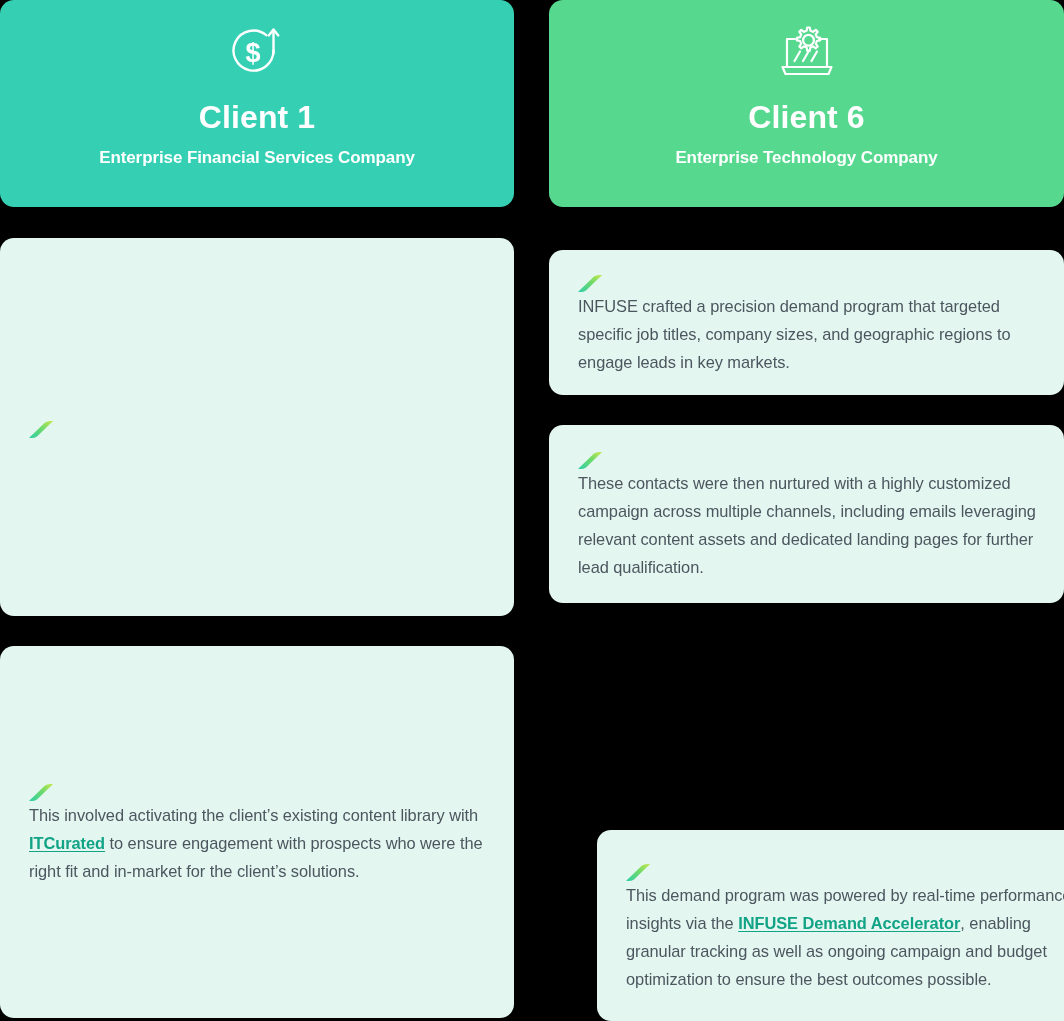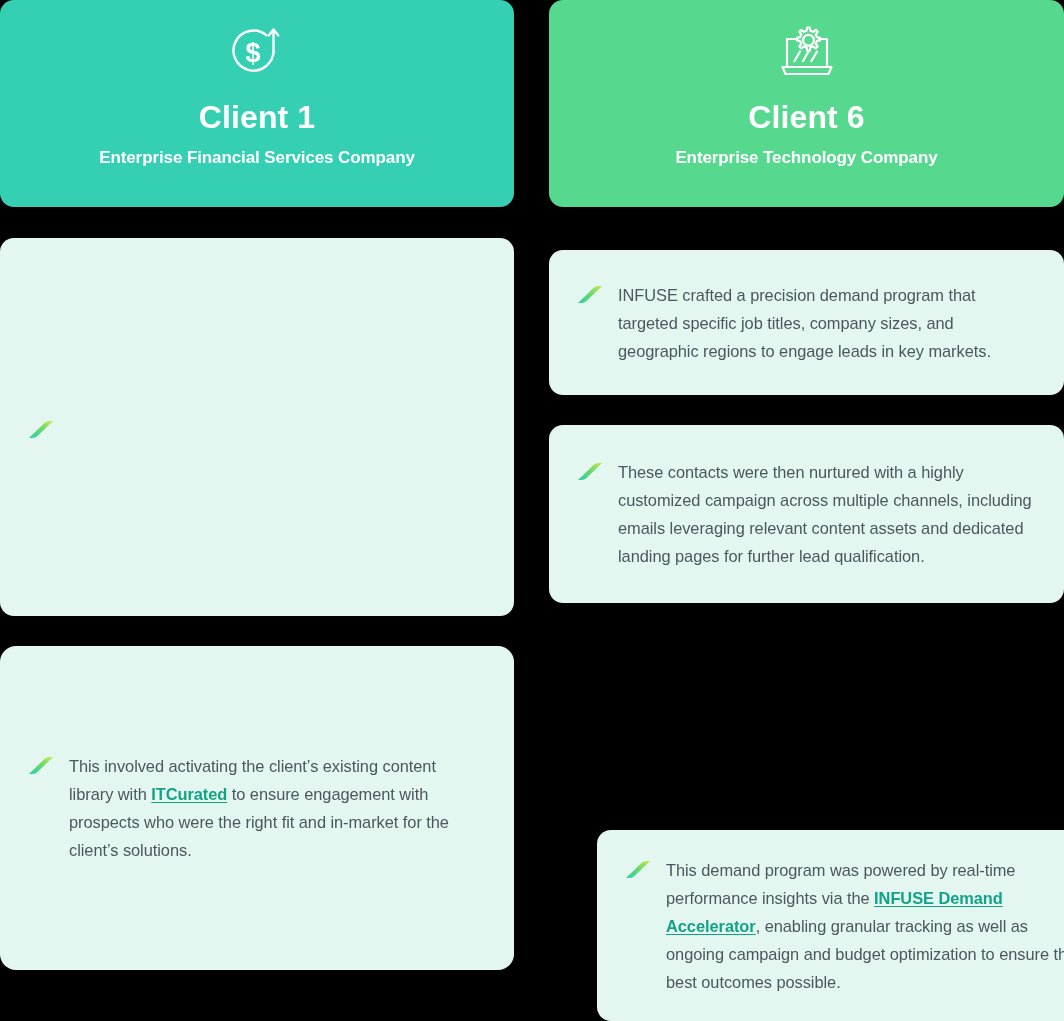--- a/index.html
+++ b/index.html
@@ -81,20 +81,21 @@
     border-radius: 14px;
     display: flex;
     align-items: center;
   }
 
   .card-inner {
     display: flex;
     align-items: flex-start;
     width: 100%;
     padding: 0 30px 0 29px;
+    flex-direction: column;
   }
 
   .leaf-bullet {
     flex: 0 0 auto;
     width: 24px;
     height: 17px;
     margin-top: 5px;
     margin-right: 16px;
   }
   .leaf-bullet svg { display: block; }
@@ -110,21 +111,21 @@
   .card-text a,
   .card-link {
     color: #12A386;
     font-weight: bold;
     text-decoration: underline;
     text-underline-offset: 2px;
   }
 
   
   .lc1 { top: 238px; height: 378px; }
-  .lc2 { top: 646px; height: 324px; border-radius: 16px; }
+  .lc2 { top: 646px; height: 372px; }
 
   
   .rc1 { top: 250px; height: 145px; }
   .rc2 { top: 425px; height: 178px; }
   .rc3 { top: 655px; height: 145px; }
   .rc4 { top: 830px; height: 191px; margin-left: 48px; }
 
   .rc1 .card-inner, .rc2 .card-inner,
   .rc3 .card-inner, .rc4 .card-inner { padding: 0 28px 0 29px; }
 </style>

